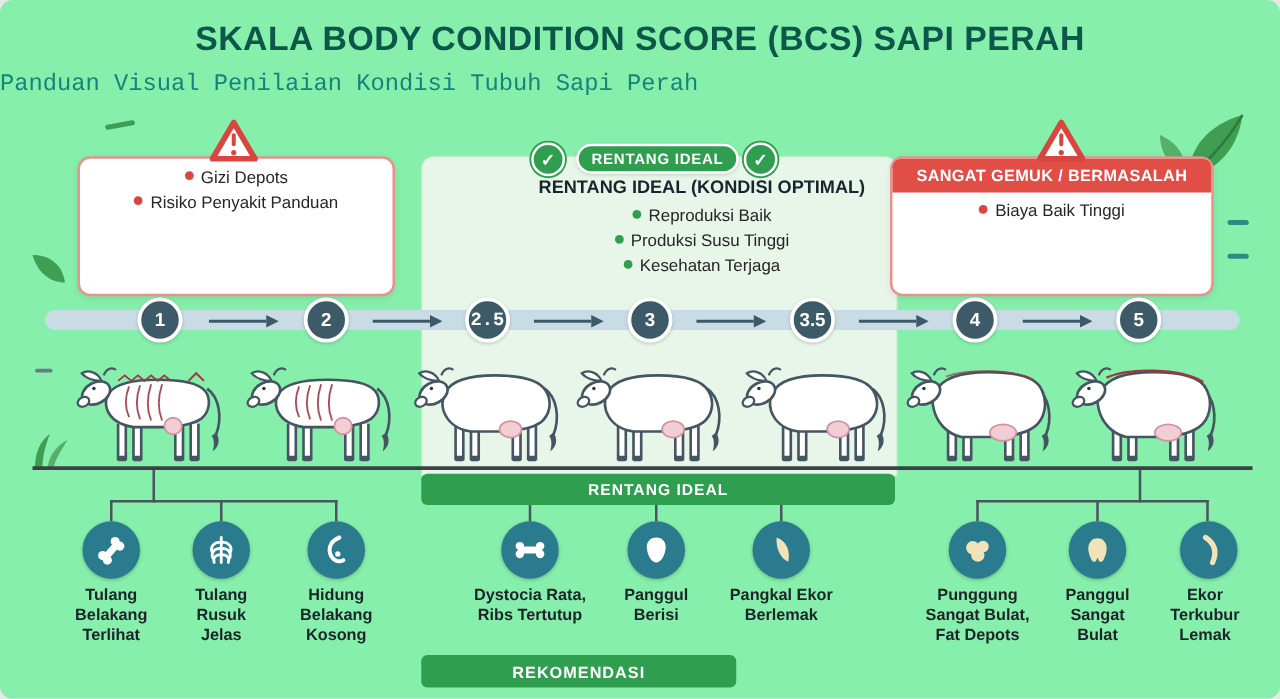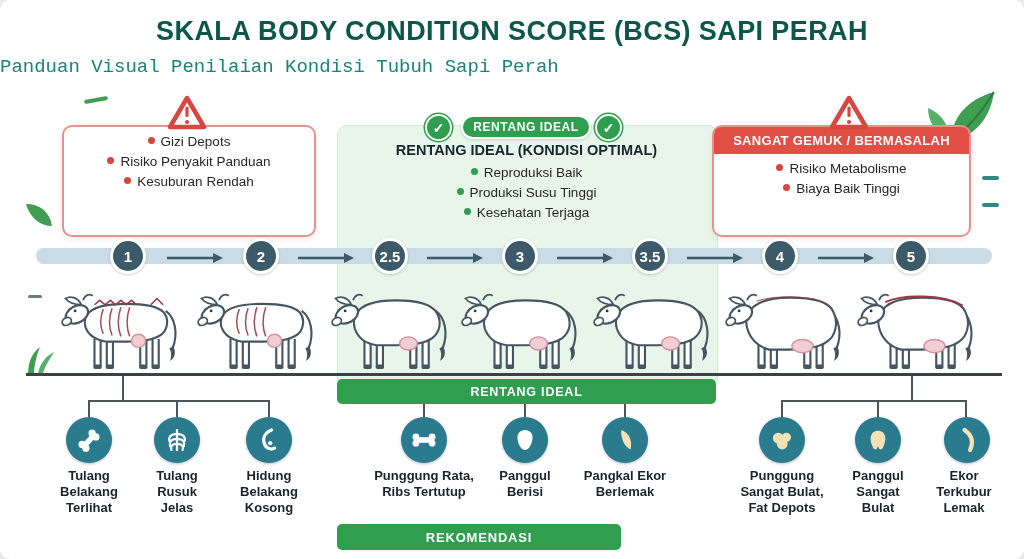--- a/index.html
+++ b/index.html
@@ -1,53 +1,53 @@
 <!DOCTYPE html>
 <html><head>
 <meta charset="utf-8">
 <style>
   html,body{margin:0;padding:0;background:#e8e8e8;font-family:"Liberation Sans",sans-serif;}
-  #stage{position:relative;width:1024px;height:559px;background:#ffffff;overflow:hidden;margin:0 auto;border-radius:10px;}
+  #stage{position:relative;width:1024px;height:559px;background:#86efac;overflow:hidden;margin:0 auto;border-radius:10px;}
   .title{position:absolute;top:16px;left:0;width:100%;text-align:center;font-size:27px;font-weight:800;color:#0d574a;letter-spacing:.4px;}
   .subtitle{position:absolute;top:56px;left:0;width:100%;font-size:19px;font-weight:500;color:#17847c;font-family:Liberation Mono, monospace;}
 
   
   #mid-bg{position:absolute;left:337px;top:125px;width:379px;height:254px;background:#e8f5e9;border:1px solid #d2ecd5;border-radius:10px 10px 0 0;z-index:1;}
 
   
   .red-panel{position:absolute;top:125px;background:#fff;border:2px solid #e8928e;border-radius:10px;box-shadow:0 2px 6px rgba(0,0,0,.08);z-index:3;}
   #panel-left{left:62px;width:250px;height:108px;}
   #panel-right{left:712px;width:255px;height:108px;}
   .panel-head{background:#e04e46;color:#fff;font-size:13px;font-weight:bold;text-align:center;padding:6px 4px;border-radius:7px 7px 0 0;letter-spacing:.3px;}
   ul.bullets{list-style:none;margin:7px 0 0 0;padding:0;text-align:center;}
   ul.bullets li{font-size:13.5px;color:#262626;font-weight:500;margin:5px 0;}
   .dot{display:inline-block;width:7px;height:7px;border-radius:50%;margin-right:6px;vertical-align:2px;}
 
   
-  #panel-mid{position:absolute;left:337px;top:142px;width:379px;z-index:3;text-align:center;}
+  #panel-mid{position:absolute;left:337px;top:142px;width:379px;z-index:3;text-align:center;padding-left:35px;}
   #mid-title{font-size:14.5px;font-weight:bold;color:#17262e;margin-bottom:4px;}
 
   
   .pill{position:absolute;left:461px;top:115px;width:130px;height:24px;background:#2f9e4f;border:2px solid #fff;box-sizing:border-box;border-radius:13px;color:#fff;font-size:12px;font-weight:bold;display:flex;align-items:center;justify-content:center;letter-spacing:.6px;z-index:5;box-shadow:0 1px 3px rgba(0,0,0,.15);}
   .check{position:absolute;top:114px;width:27px;height:27px;border-radius:50%;background:#2f9e4f;border:2.5px solid #fff;box-sizing:border-box;box-shadow:0 0 0 1.5px #2f9e4f;color:#fff;font-size:14px;font-weight:bold;display:flex;align-items:center;justify-content:center;z-index:5;}
   .warn{position:absolute;top:95px;z-index:6;}
 
   
   #scale-bar{position:absolute;left:36px;top:248px;width:956px;height:16px;background:#c9dce6;border-radius:8px;z-index:2;}
   .num-circle{position:absolute;top:238px;width:36px;height:36px;box-sizing:border-box;border:3px solid #fff;border-radius:50%;background:#3d5a68;color:#fff;font-size:15px;font-weight:bold;display:flex;align-items:center;justify-content:center;z-index:4;box-shadow:0 1px 3px rgba(0,0,0,.2);}
   .arrow{position:absolute;top:250px;z-index:3;height:12px;}
 
   
   .cow{position:absolute;top:288px;width:140px;height:90px;z-index:3;display:flex;justify-content:center;}
 
   #ground-line{position:absolute;left:26px;top:373px;width:976px;height:3px;background:#3b4146;z-index:2;}
 
   .green-banner{position:absolute;background:#2f9e4f;color:#fff;font-weight:bold;text-align:center;display:flex;align-items:center;justify-content:center;border-radius:5px;letter-spacing:.8px;z-index:4;}
   #ideal-banner{left:337px;top:379px;width:379px;height:25px;font-size:12.5px;}
-  #rekom-banner{left:337px;top:524px;width:284px;height:26px;font-size:13px;}
+  #rekom-banner{left:337px;top:524px;width:252px;height:26px;font-size:13px;}
 
   .line{position:absolute;background:#49565e;z-index:2;}
 
   .ind-circle{position:absolute;top:417px;width:46px;height:46px;border-radius:50%;background:#2a7b8d;display:flex;align-items:center;justify-content:center;z-index:4;box-shadow:0 1px 3px rgba(0,0,0,.25);}
   .ind-label{position:absolute;top:468px;width:116px;text-align:center;font-size:13px;font-weight:bold;color:#1c2329;line-height:1.22;white-space:pre-line;z-index:4;}
 
   .deco{position:absolute;z-index:1;}
   .dash{position:absolute;border-radius:2px;z-index:1;}
 </style>
 </head>
@@ -76,54 +76,52 @@
   </div>
 
   <div class="check" style="left:425px">✓</div>
   <div class="pill">RENTANG IDEAL</div>
   <div class="check" style="left:595px">✓</div>
 
   <div class="red-panel" id="panel-left">
     <ul class="bullets" id="left-bullets">
         <li><span class="dot" style="background: rgb(217, 69, 63);"></span><span>Gizi Depots</span></li>
         <li><span class="dot" style="background: rgb(217, 69, 63);"></span><span>Risiko Penyakit Panduan</span></li>
-        <li><span class="dot" style="background: rgb(217, 69, 63);"></span><span>Kesuburan Rendah</span></li>
       </ul>
   </div>
 
   <div id="panel-mid">
     <div id="mid-title">RENTANG IDEAL (KONDISI OPTIMAL)</div>
     <ul class="bullets" id="mid-bullets">
         <li><span class="dot" style="background: rgb(47, 158, 79);"></span><span>Reproduksi Baik</span></li>
         <li><span class="dot" style="background: rgb(47, 158, 79);"></span><span>Produksi Susu Tinggi</span></li>
         <li><span class="dot" style="background: rgb(47, 158, 79);"></span><span>Kesehatan Terjaga</span></li>
       </ul>
   </div>
 
   <div class="red-panel" id="panel-right">
     <div class="panel-head">SANGAT GEMUK / BERMASALAH</div>
     <ul class="bullets" id="right-bullets">
-        <li><span class="dot" style="background: rgb(217, 69, 63);"></span><span>Risiko Metabolisme</span></li>
         <li><span class="dot" style="background: rgb(217, 69, 63);"></span><span>Biaya Baik Tinggi</span></li>
       </ul>
   </div>
 
   <div id="scale-bar"></div>
   <div id="scale-layer">
       <div class="num-circle" style="left: 110px;">1</div>
       <div class="arrow" style="left: 166.5px;"><svg width="56" height="12">
           <line x1="0" y1="6" x2="46" y2="6" stroke="#3d5a68" stroke-width="2.5"></line>
           <polygon points="46,1 56,6 46,11" fill="#3d5a68"></polygon>
         </svg></div>
       <div class="num-circle" style="left: 243px;">2</div>
       <div class="arrow" style="left: 297.5px;"><svg width="56" height="12">
           <line x1="0" y1="6" x2="46" y2="6" stroke="#3d5a68" stroke-width="2.5"></line>
           <polygon points="46,1 56,6 46,11" fill="#3d5a68"></polygon>
         </svg></div>
-      <div class="num-circle" style="left: 372px;">2.5</div>
+      <div class="num-circle" style="left: 372px; font-family: Liberation Mono, monospace;">2.5</div>
       <div class="arrow" style="left: 427px;"><svg width="56" height="12">
           <line x1="0" y1="6" x2="46" y2="6" stroke="#3d5a68" stroke-width="2.5"></line>
           <polygon points="46,1 56,6 46,11" fill="#3d5a68"></polygon>
         </svg></div>
       <div class="num-circle" style="left: 502px;">3</div>
       <div class="arrow" style="left: 557px;"><svg width="56" height="12">
           <line x1="0" y1="6" x2="46" y2="6" stroke="#3d5a68" stroke-width="2.5"></line>
           <polygon points="46,1 56,6 46,11" fill="#3d5a68"></polygon>
         </svg></div>
       <div class="num-circle" style="left: 632px;">3.5</div>
@@ -367,21 +365,21 @@
 Kosong</div>
       <div class="ind-circle" style="left: 401px;">
         <svg width="30" height="30" viewBox="0 0 24 24">
           <line x1="6" y1="12" x2="18" y2="12" stroke="#ffffff" stroke-width="4.5"></line>
           <circle cx="5.5" cy="9.5" r="2.7" fill="#ffffff"></circle>
           <circle cx="5.5" cy="14.5" r="2.7" fill="#ffffff"></circle>
           <circle cx="18.5" cy="9.5" r="2.7" fill="#ffffff"></circle>
           <circle cx="18.5" cy="14.5" r="2.7" fill="#ffffff"></circle>
         </svg>
       </div>
-      <div class="ind-label" style="left: 366px;">Punggung Rata,
+      <div class="ind-label" style="left: 366px;">Dystocia Rata,
 Ribs Tertutup</div>
       <div class="ind-circle" style="left: 502px;">
         <svg width="30" height="30" viewBox="0 0 24 24">
           <path d="M12,4 C8,4 5.5,7 6,11 C6.5,15.5 9,20 12,20 C15,20 17.5,15.5 18,11 C18.5,7 16,4 12,4 Z" fill="#ffffff"></path>
         </svg>
       </div>
       <div class="ind-label" style="left: 467px;">Panggul
 Berisi</div>
       <div class="ind-circle" style="left: 602px;">
         <svg width="30" height="30" viewBox="0 0 24 24">

